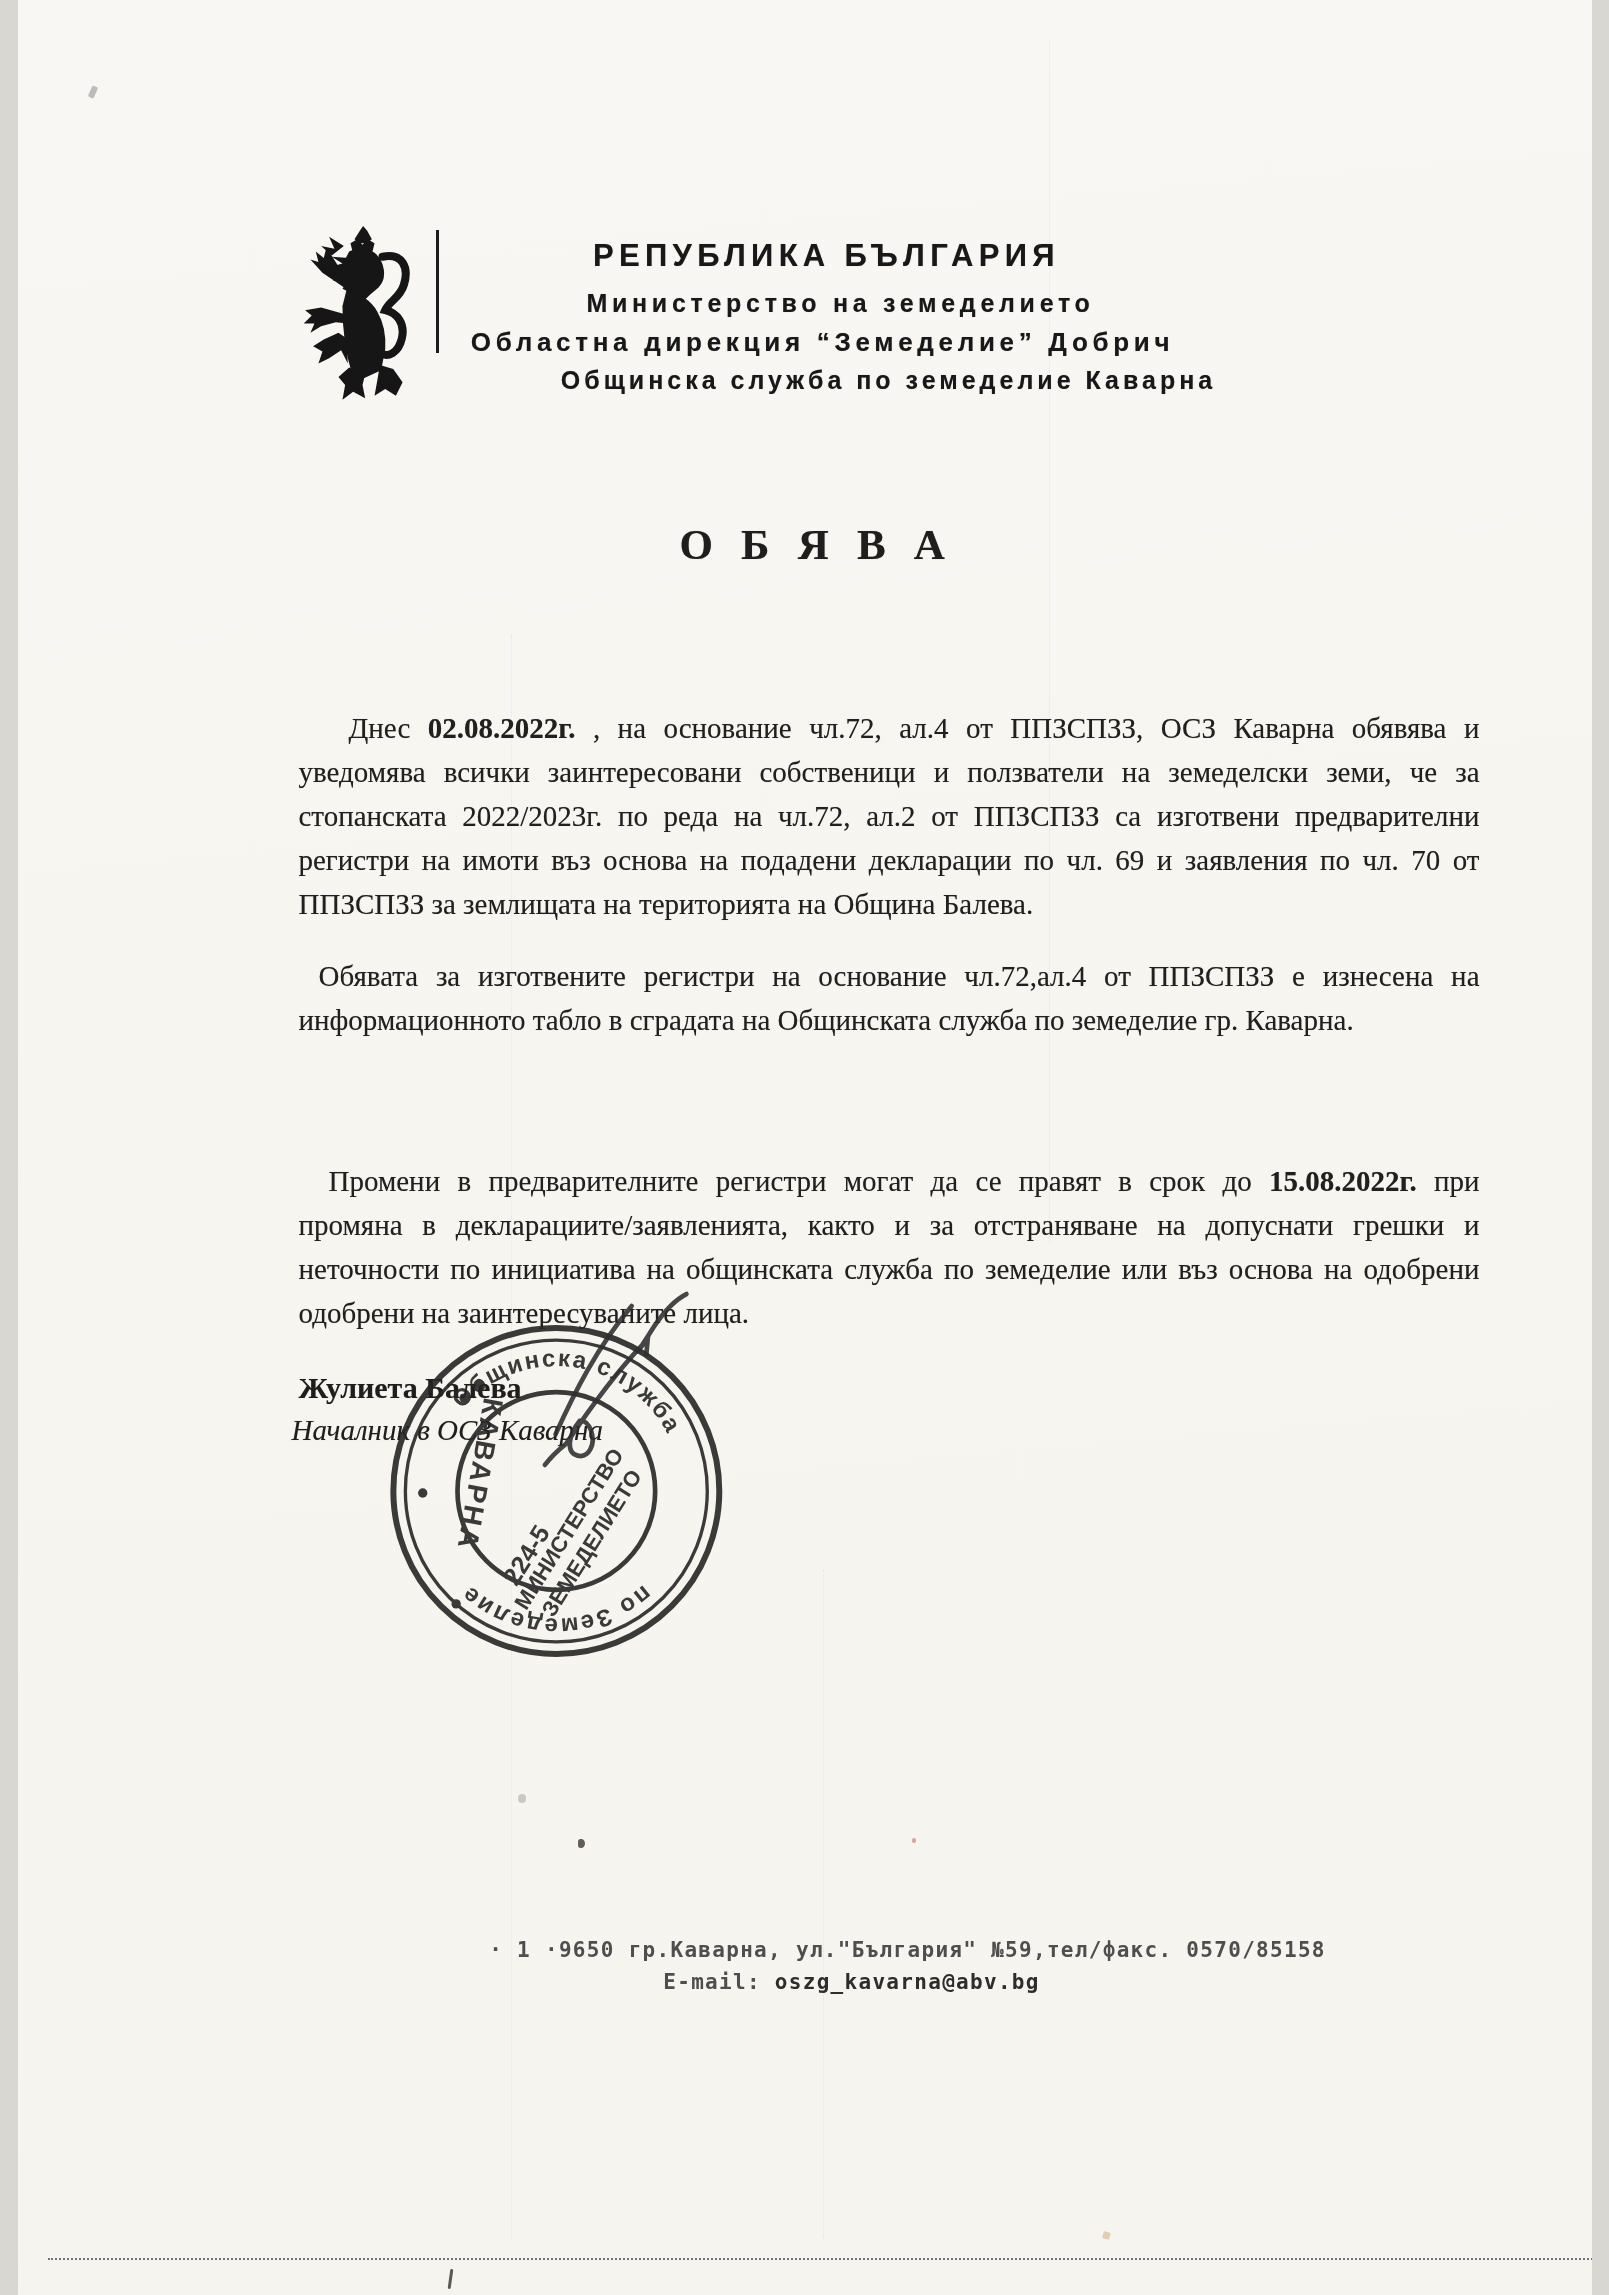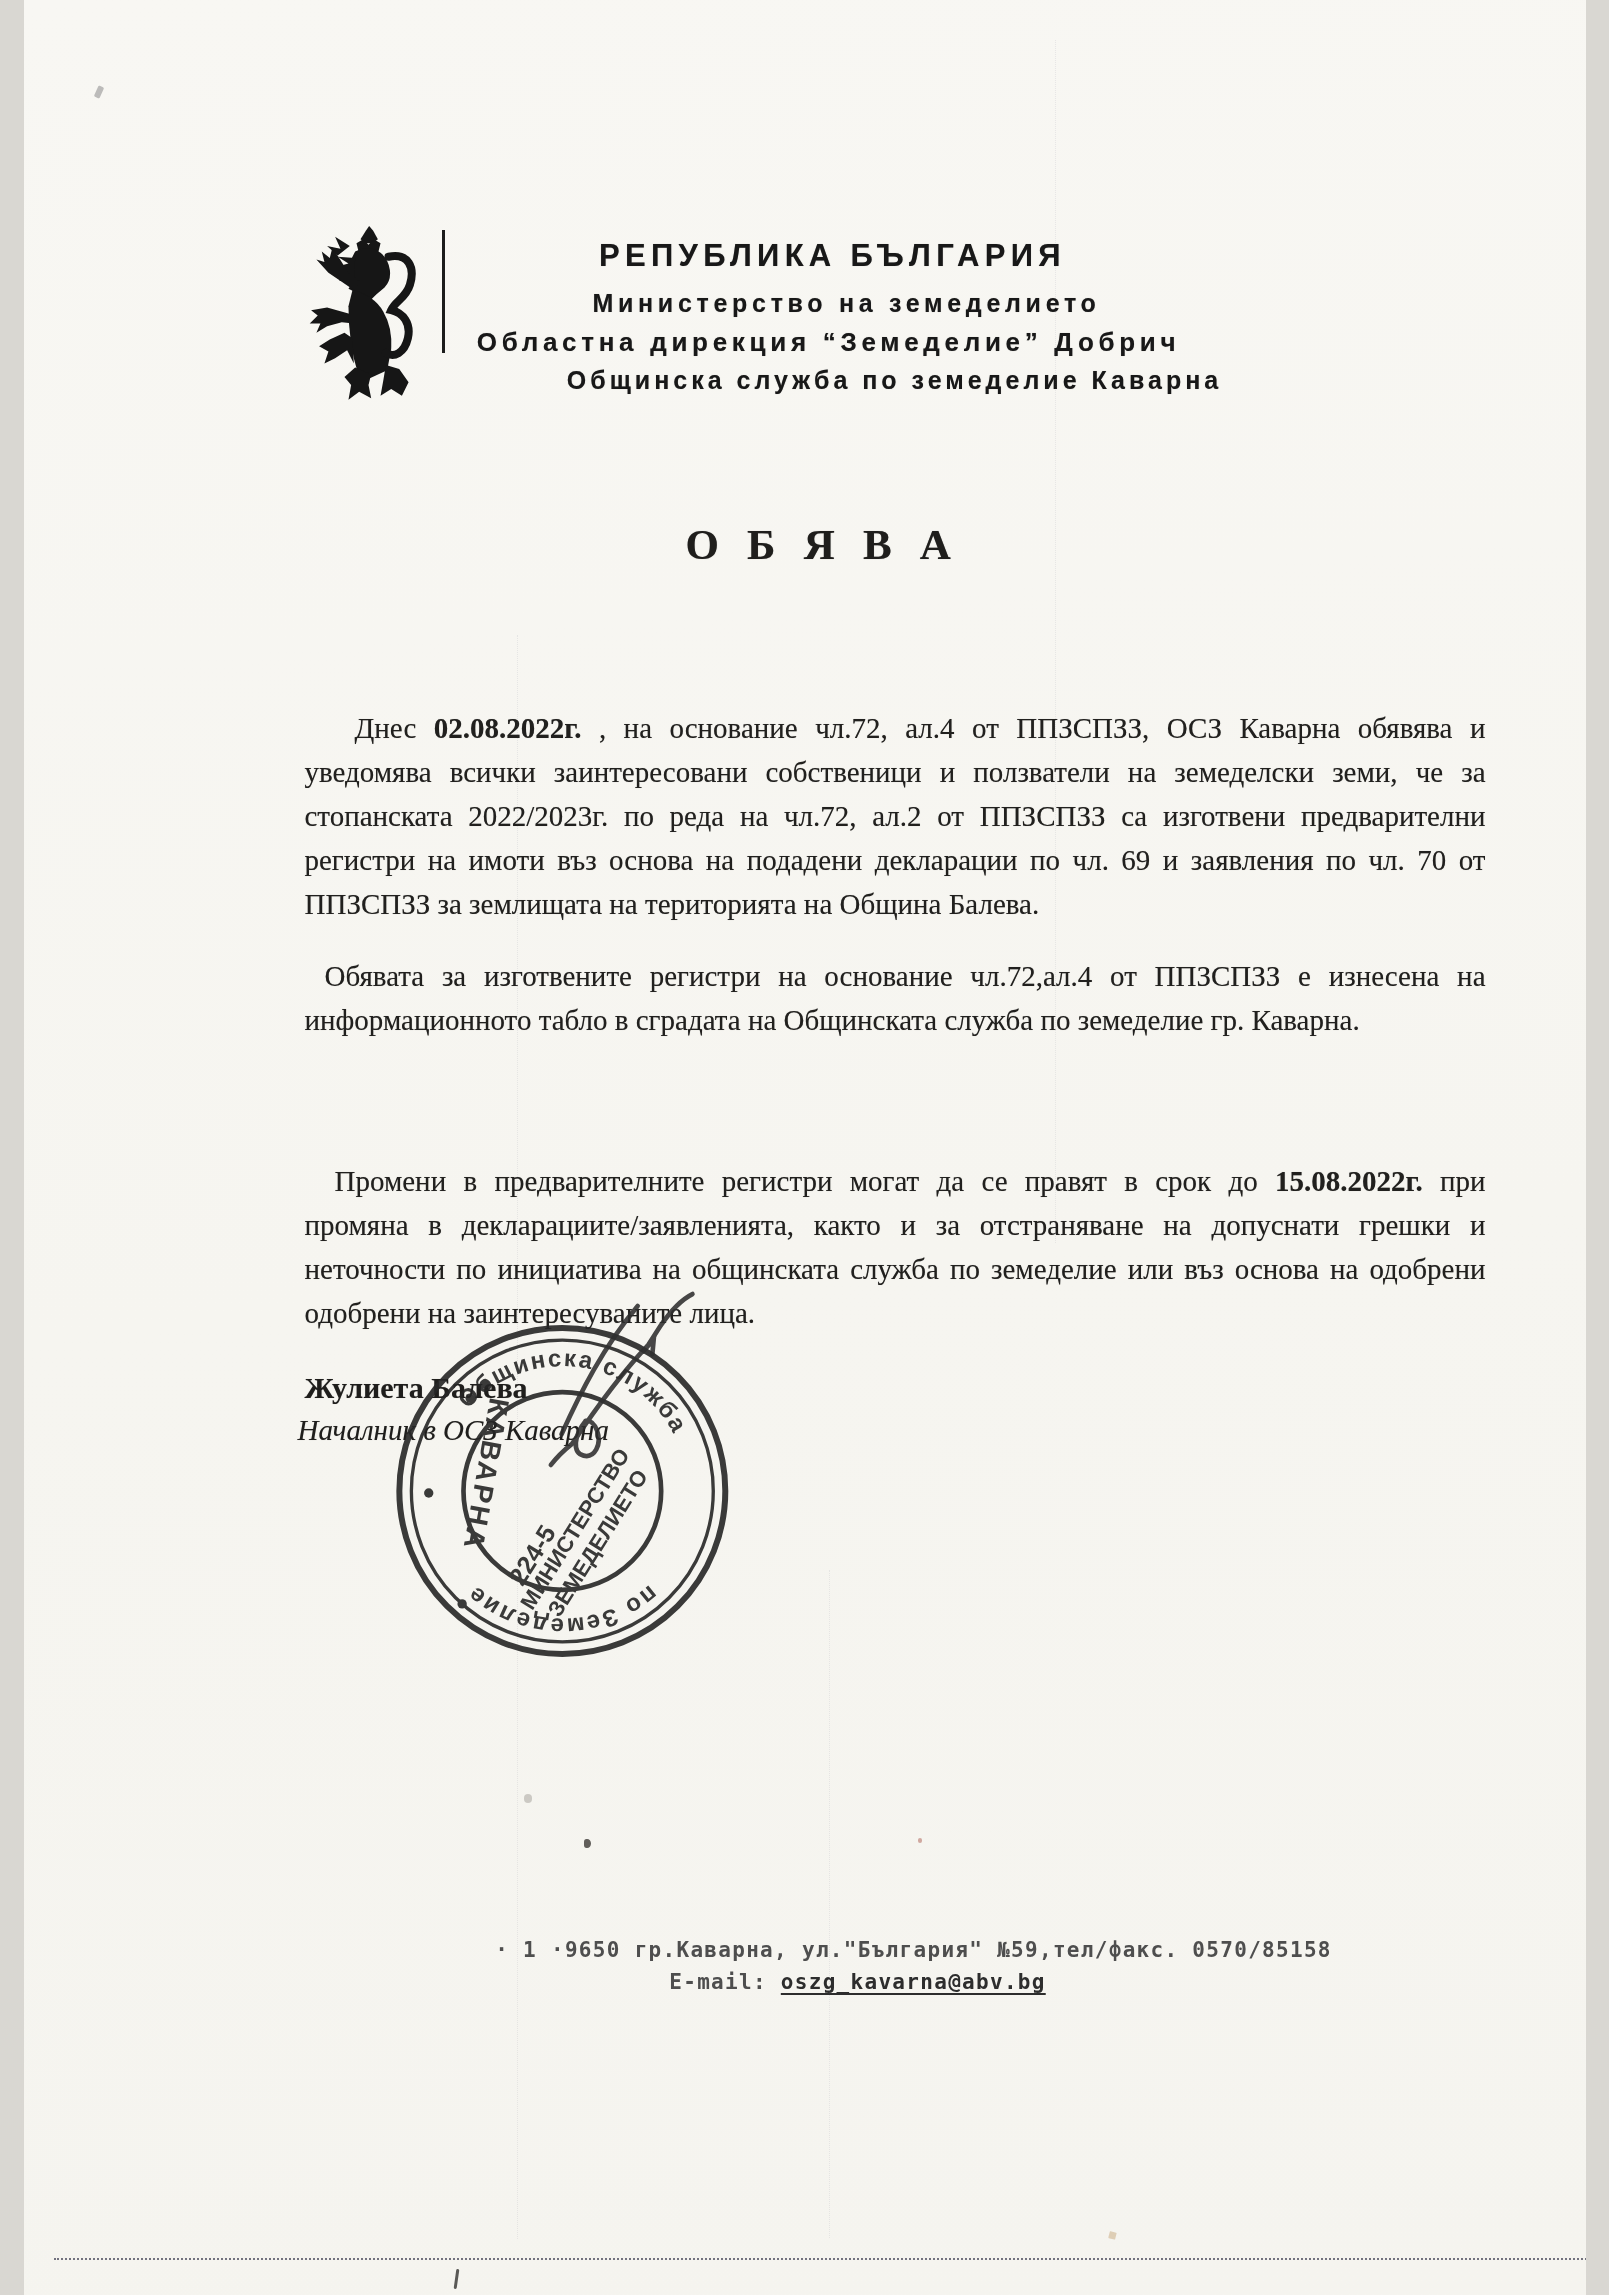--- a/index.html
+++ b/index.html
@@ -1,19 +1,19 @@
 <!DOCTYPE html>
 <html lang="bg" style="font-size:10.7px"><head>
 <meta charset="utf-8">
 <style>
   html,body{margin:0;padding:0;background:#d9d7d2;}
   .page{
     position:relative;width:1562px;height:2295px;margin:0 auto;
     background:linear-gradient(175deg,#f8f7f3 0%,#f6f5f0 55%,#f5f4ef 100%);
-    font-family:"Liberation Serif",serif;color:#1f1e1c;overflow:hidden;
+    font-family:"Liberation Serif",serif;color:#1f1e1c;overflow:hidden;padding-left:12px;
   }
   .abs{position:absolute;}
   
   .hline{position:absolute;transform:translateX(-50%);white-space:nowrap;
          font-family:"Liberation Sans",sans-serif;font-weight:bold;color:#181818;
          text-shadow:0 0 0.7px rgba(20,20,20,.45);}
   .h1{top:238px;left:809px;font-size:31px;letter-spacing:5.3px;}
   .h2{top:289px;left:823px;font-size:25px;letter-spacing:4.7px;}
   .h3{top:327px;left:805px;font-size:26px;letter-spacing:4.7px;}
   .h4{top:366px;left:871px;font-size:25px;letter-spacing:4px;}
@@ -37,21 +37,21 @@
   .sig-pos{position:absolute;left:274px;top:1414px;font-size:29px;font-style:italic;
            text-shadow:0 0 0.7px rgba(25,25,25,.35);}
   .stamp{position:absolute;left:366px;top:1318px;z-index:3;opacity:.9;}
   .stamp text{font-family:"Liberation Sans",sans-serif;font-weight:bold;fill:#262626;}
   .autograph{position:absolute;left:500px;top:1262px;z-index:4;}
   
   .footer-line{position:absolute;transform:translateX(-50%);white-space:nowrap;
                font-family:"DejaVu Sans Mono","Liberation Mono",monospace;}
   .f1{top:1938px;left:890px;font-size:21px;letter-spacing:1.3px;color:#4e4e4e;font-weight:600;}
   .f2{top:1970px;left:834px;font-size:21px;letter-spacing:1.3px;color:#4e4e4e;font-weight:600;}
-  .f2 .email{color:#2d2d2d;font-weight:bold;text-decoration:underline;text-underline-offset:4px;}
+  .f2 .email{color:#2d2d2d;font-weight:bold;text-underline-offset:4px;}
   
   .vscan{position:absolute;width:0;border-left:1.3px dotted rgba(90,90,115,.10);}
   .hscanline{position:absolute;left:30px;top:2258px;width:1577px;border-top:2px dotted rgba(70,70,88,.75);}
   .speck{position:absolute;border-radius:50%;}
   .sp1{left:72px;top:86px;width:6px;height:12px;background:#8a8a8a;opacity:.55;border-radius:1.3px;transform:rotate(24deg);}
   .sp2{left:500px;top:1794px;width:8.7px;height:8.7px;background:#9a948e;opacity:.45;}
   .sp3{left:560px;top:1839px;width:7.4px;height:8.7px;background:#3c3835;opacity:.8;border-radius:40% 60% 60% 40%;}
   .sp4{left:894px;top:1838px;width:4.7px;height:4.7px;background:#b06a5f;opacity:.55;}
   .sp5{left:1085px;top:2232px;width:7.4px;height:6.7px;background:#c8a77c;opacity:.5;border-radius:0.7px;transform:rotate(14deg);}
   .sp6{left:431px;top:2269px;width:3.3px;height:20px;background:#33322f;opacity:.8;border-radius:2px;transform:rotate(8deg);}

